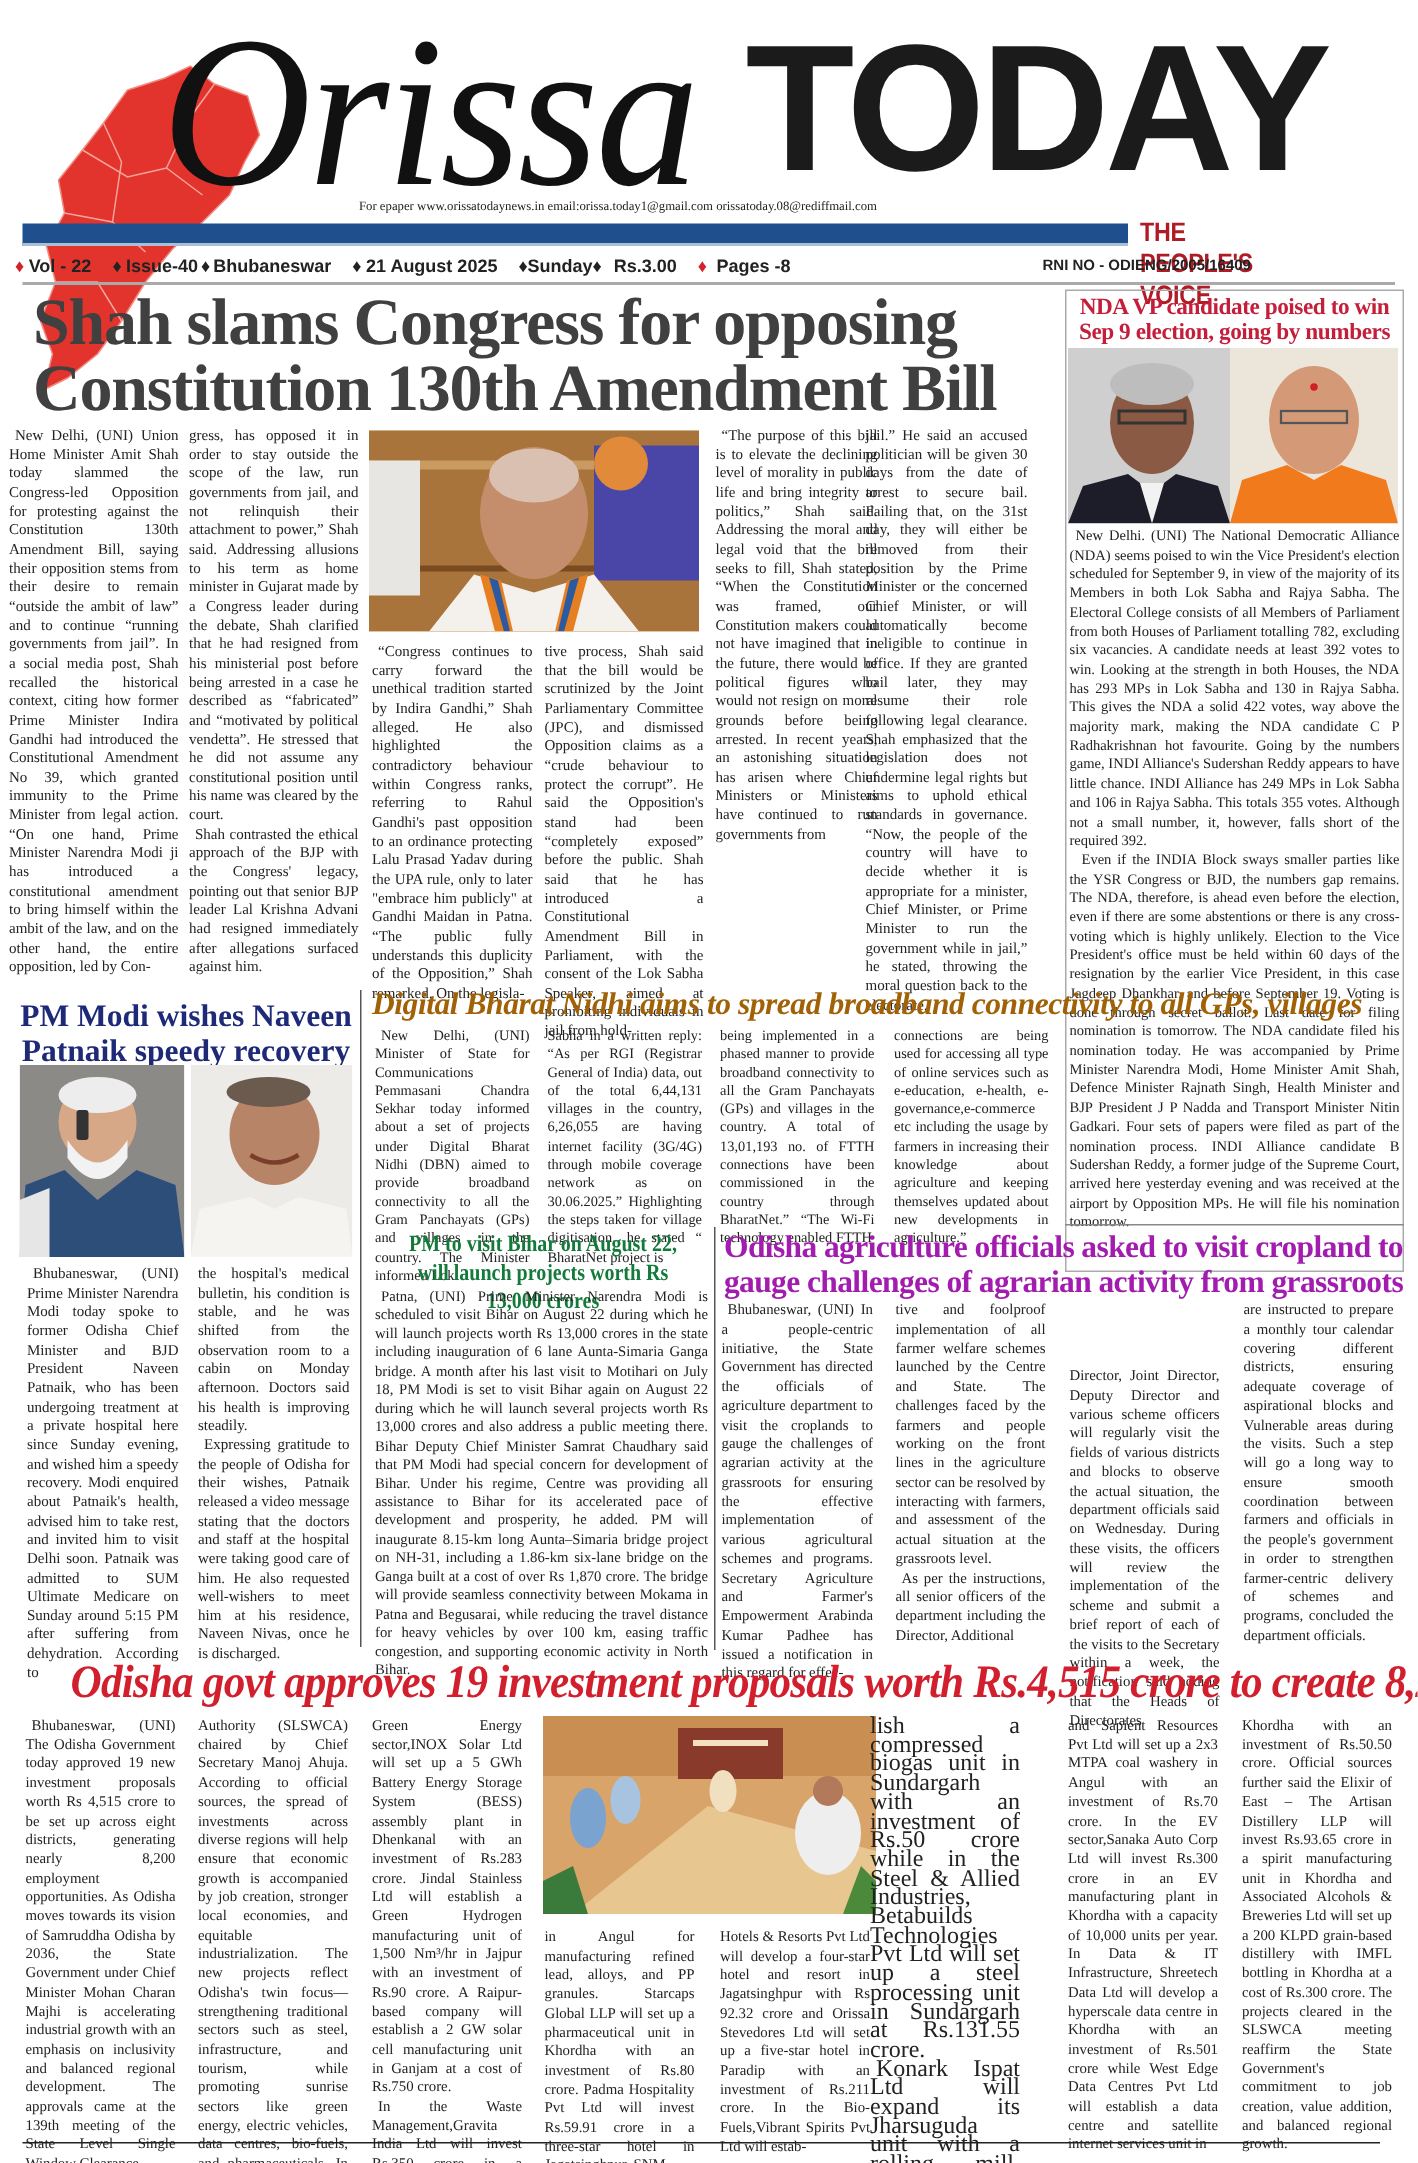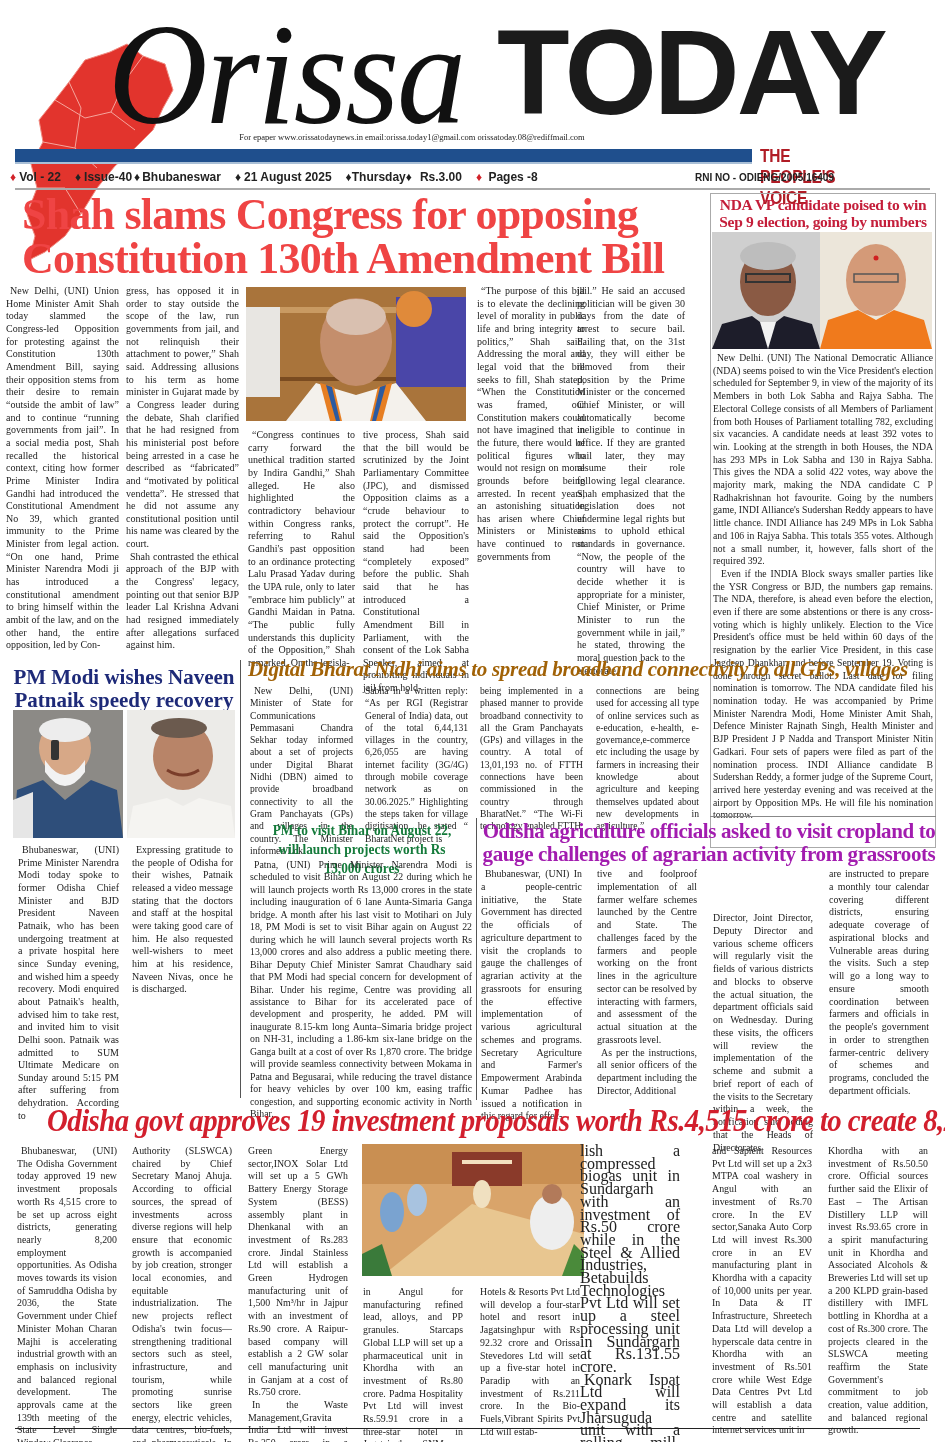--- a/index.html
+++ b/index.html
@@ -38,21 +38,21 @@
   }
   .infobar .it { margin-right: 14px; white-space: nowrap; }
   .infobar .dot { color: #d2232a; margin-right: 3px; }
   .infobar .rni { position: absolute; left: 685px; font-size: 10px; }
   .rule-gray { position: absolute; left: 15px; top: 188px; width: 915px; height: 2px; background: #aaa; }
 
   
   .lead-head {
     position: absolute; left: 22px; top: 193px; width: 680px;
     font-family: "Liberation Serif", serif; font-weight: 700; font-size: 44px; line-height: 44px;
-    color: #ef4444; letter-spacing: -0.8px;
+    color: #404040; letter-spacing: -0.8px;
   }
   .col {
     position: absolute; font-size: 10px; line-height: 12.65px; text-align: justify; color: #222;
     hyphens: auto;
   }
   .col p { text-indent: 4px; }
   .photo { position: absolute; overflow: hidden; }
 
   
   .vp-box { position: absolute; left: 710px; top: 193px; width: 226px; height: 655px; border: 1px solid #aaa; }
@@ -112,21 +112,21 @@
   <div class="logo-orissa">Orissa</div>
   <div class="logo-today">TODAY</div>
   <div class="epaper">For epaper www.orissatodaynews.in email:orissa.today1@gmail.com orissatoday.08@rediffmail.com</div>
   <div class="blue-bar"></div>
   <div class="tagline">THE PEOPLE'S VOICE</div>
 
   <div class="infobar">
     <span class="it"><span class="dot">♦</span><span>Vol - 22</span></span>
     <span class="it"><span class="dot" style="color:#222">♦</span><span>Issue-40</span><span style="margin:0 2px">♦</span><span>Bhubaneswar</span></span>
     <span class="it"><span style="margin-right:3px">♦</span><span>21 August 2025</span></span>
-    <span class="it" style="margin-right:8px"><span>♦</span><span>Thursday</span><span>♦</span></span>
+    <span class="it" style="margin-right:8px"><span>♦</span><span>Sunday</span><span>♦</span></span>
     <span class="it">Rs.3.00</span>
     <span class="it"><span class="dot">♦</span> <span>Pages -8</span></span>
     <span class="rni">RNI NO - ODIENG/2005/16409</span>
   </div>
   <div class="rule-gray"></div>
 </div>
 
 <div class="lead-head">
   <div>Shah slams Congress for opposing</div>
   <div>Constitution 130th Amendment Bill</div>
@@ -215,20 +215,21 @@
     <ellipse cx="56" cy="46" rx="30" ry="34" fill="#b88468"></ellipse>
     <ellipse cx="52" cy="18" rx="28" ry="10" fill="#6b5a4e"></ellipse>
     <path d="M40 60 Q56 70 72 60" stroke="#7a3d2a" stroke-width="3" fill="none"></path>
     <path d="M0 128 L6 96 L40 88 L56 96 L72 88 L104 96 L108 128 Z" fill="#f5f4f1"></path>
   </svg>
 </div>
 <div class="col" style="left:18px; top:844px; width:101px; font-size:10px; line-height:12.65px;">
   <p>Bhubaneswar, (UNI) Prime Minister Narendra Modi today spoke to former Odisha Chief Minister and BJD President Naveen Patnaik, who has been undergoing treatment at a private hospital here since Sunday evening, and wished him a speedy recovery. Modi enquired about Patnaik's health, advised him to take rest, and invited him to visit Delhi soon. Patnaik was admitted to SUM Ultimate Medicare on Sunday around 5:15 PM after suffering from dehydration. According to</p>
 </div>
 <div class="col" style="left:132px; top:844px; width:101px; font-size:10px; line-height:12.65px;">
+  <p style="text-indent:0">the hospital's medical bulletin, his condition is stable, and he was shifted from the observation room to a cabin on Monday afternoon. Doctors said his health is improving steadily.</p>
   <p>Expressing gratitude to the people of Odisha for their wishes, Patnaik released a video message stating that the doctors and staff at the hospital were taking good care of him. He also requested well-wishers to meet him at his residence, Naveen Nivas, once he is discharged.</p>
 </div>
 <div class="vline" style="left:240px; top:660px; height:438px;"></div>
 
 <div class="db-head">Digital Bharat Nidhi aims to spread broadband connectivity to all GPs, villages</div>
 <div class="col" style="left:250px; top:685px; width:103px; font-size:9.6px; line-height:12.3px;">
   <p>New Delhi, (UNI) Minister of State for Communications Pemmasani Chandra Sekhar today informed about a set of projects under Digital Bharat Nidhi (DBN) aimed to provide broadband connectivity to all the Gram Panchayats (GPs) and villages in the country. The Minister informed Lok</p>
 </div>
 <div class="col" style="left:365px; top:685px; width:103px; font-size:9.6px; line-height:12.3px;">
   <p style="text-indent:0">Sabha in a written reply: “As per RGI (Registrar General of India) data, out of the total 6,44,131 villages in the country, 6,26,055 are having internet facility (3G/4G) through mobile coverage network as on 30.06.2025.” Highlighting the steps taken for village digitisation, he stated “ BharatNet project is</p>

